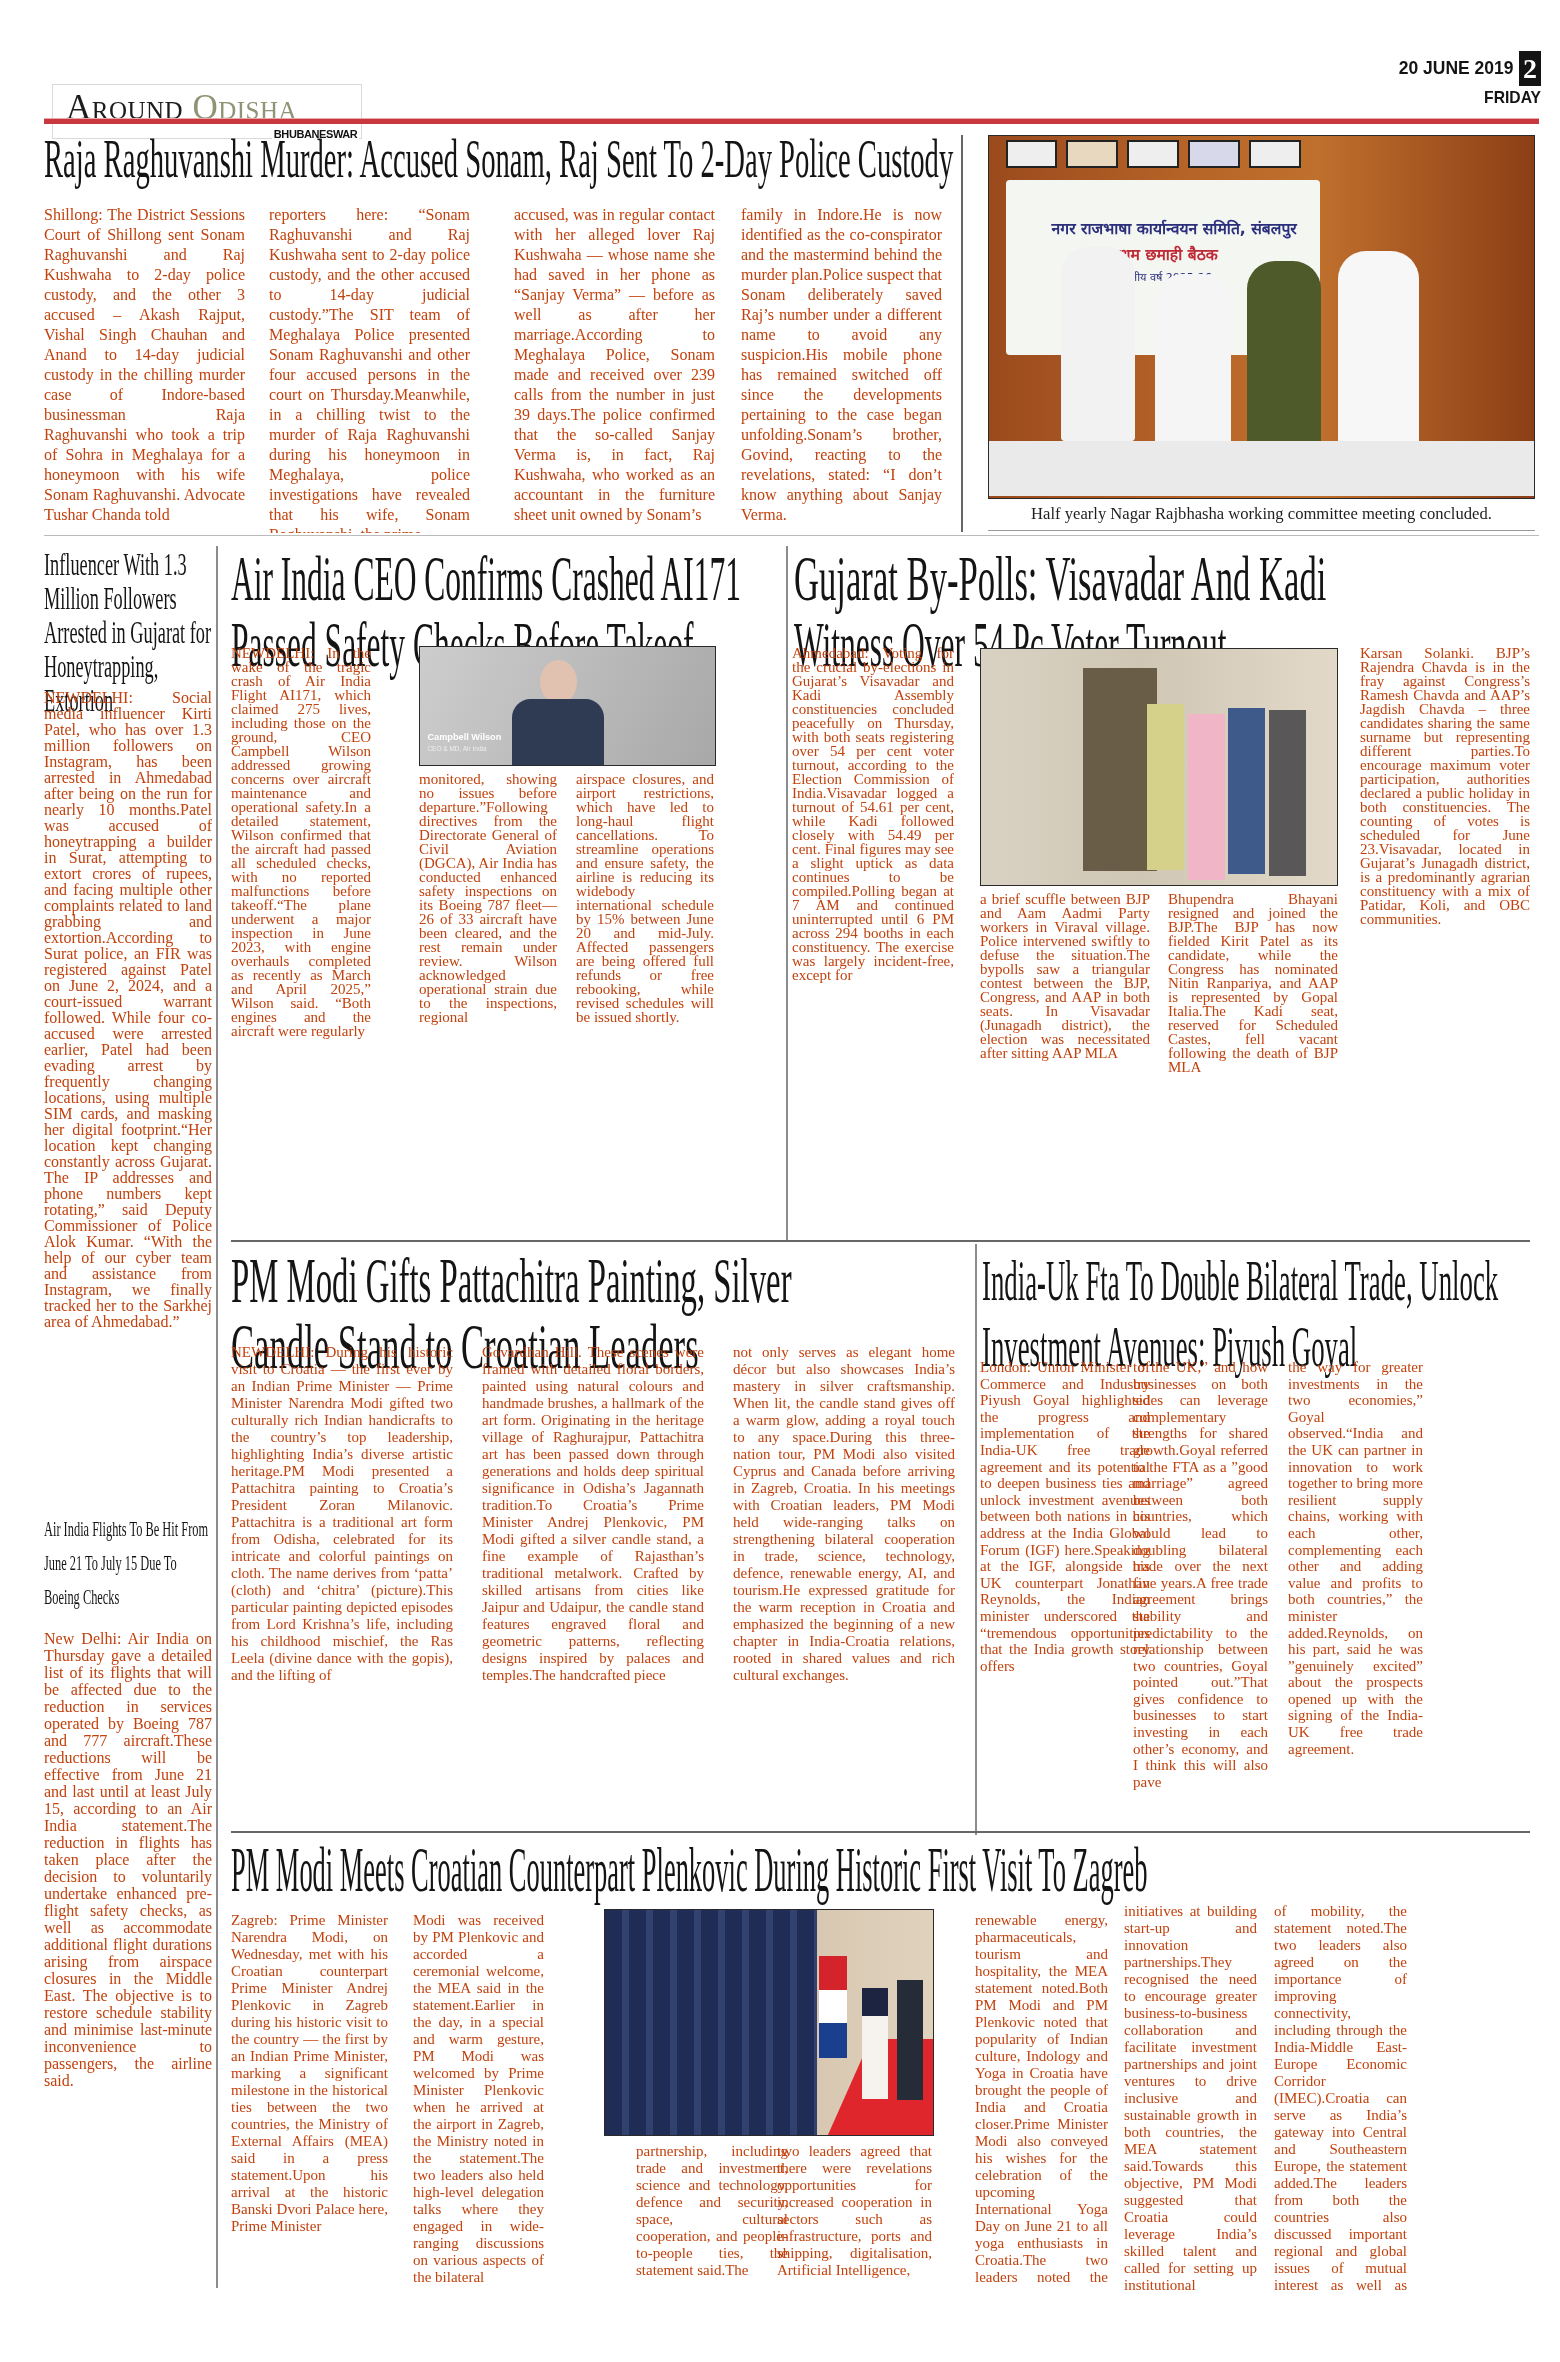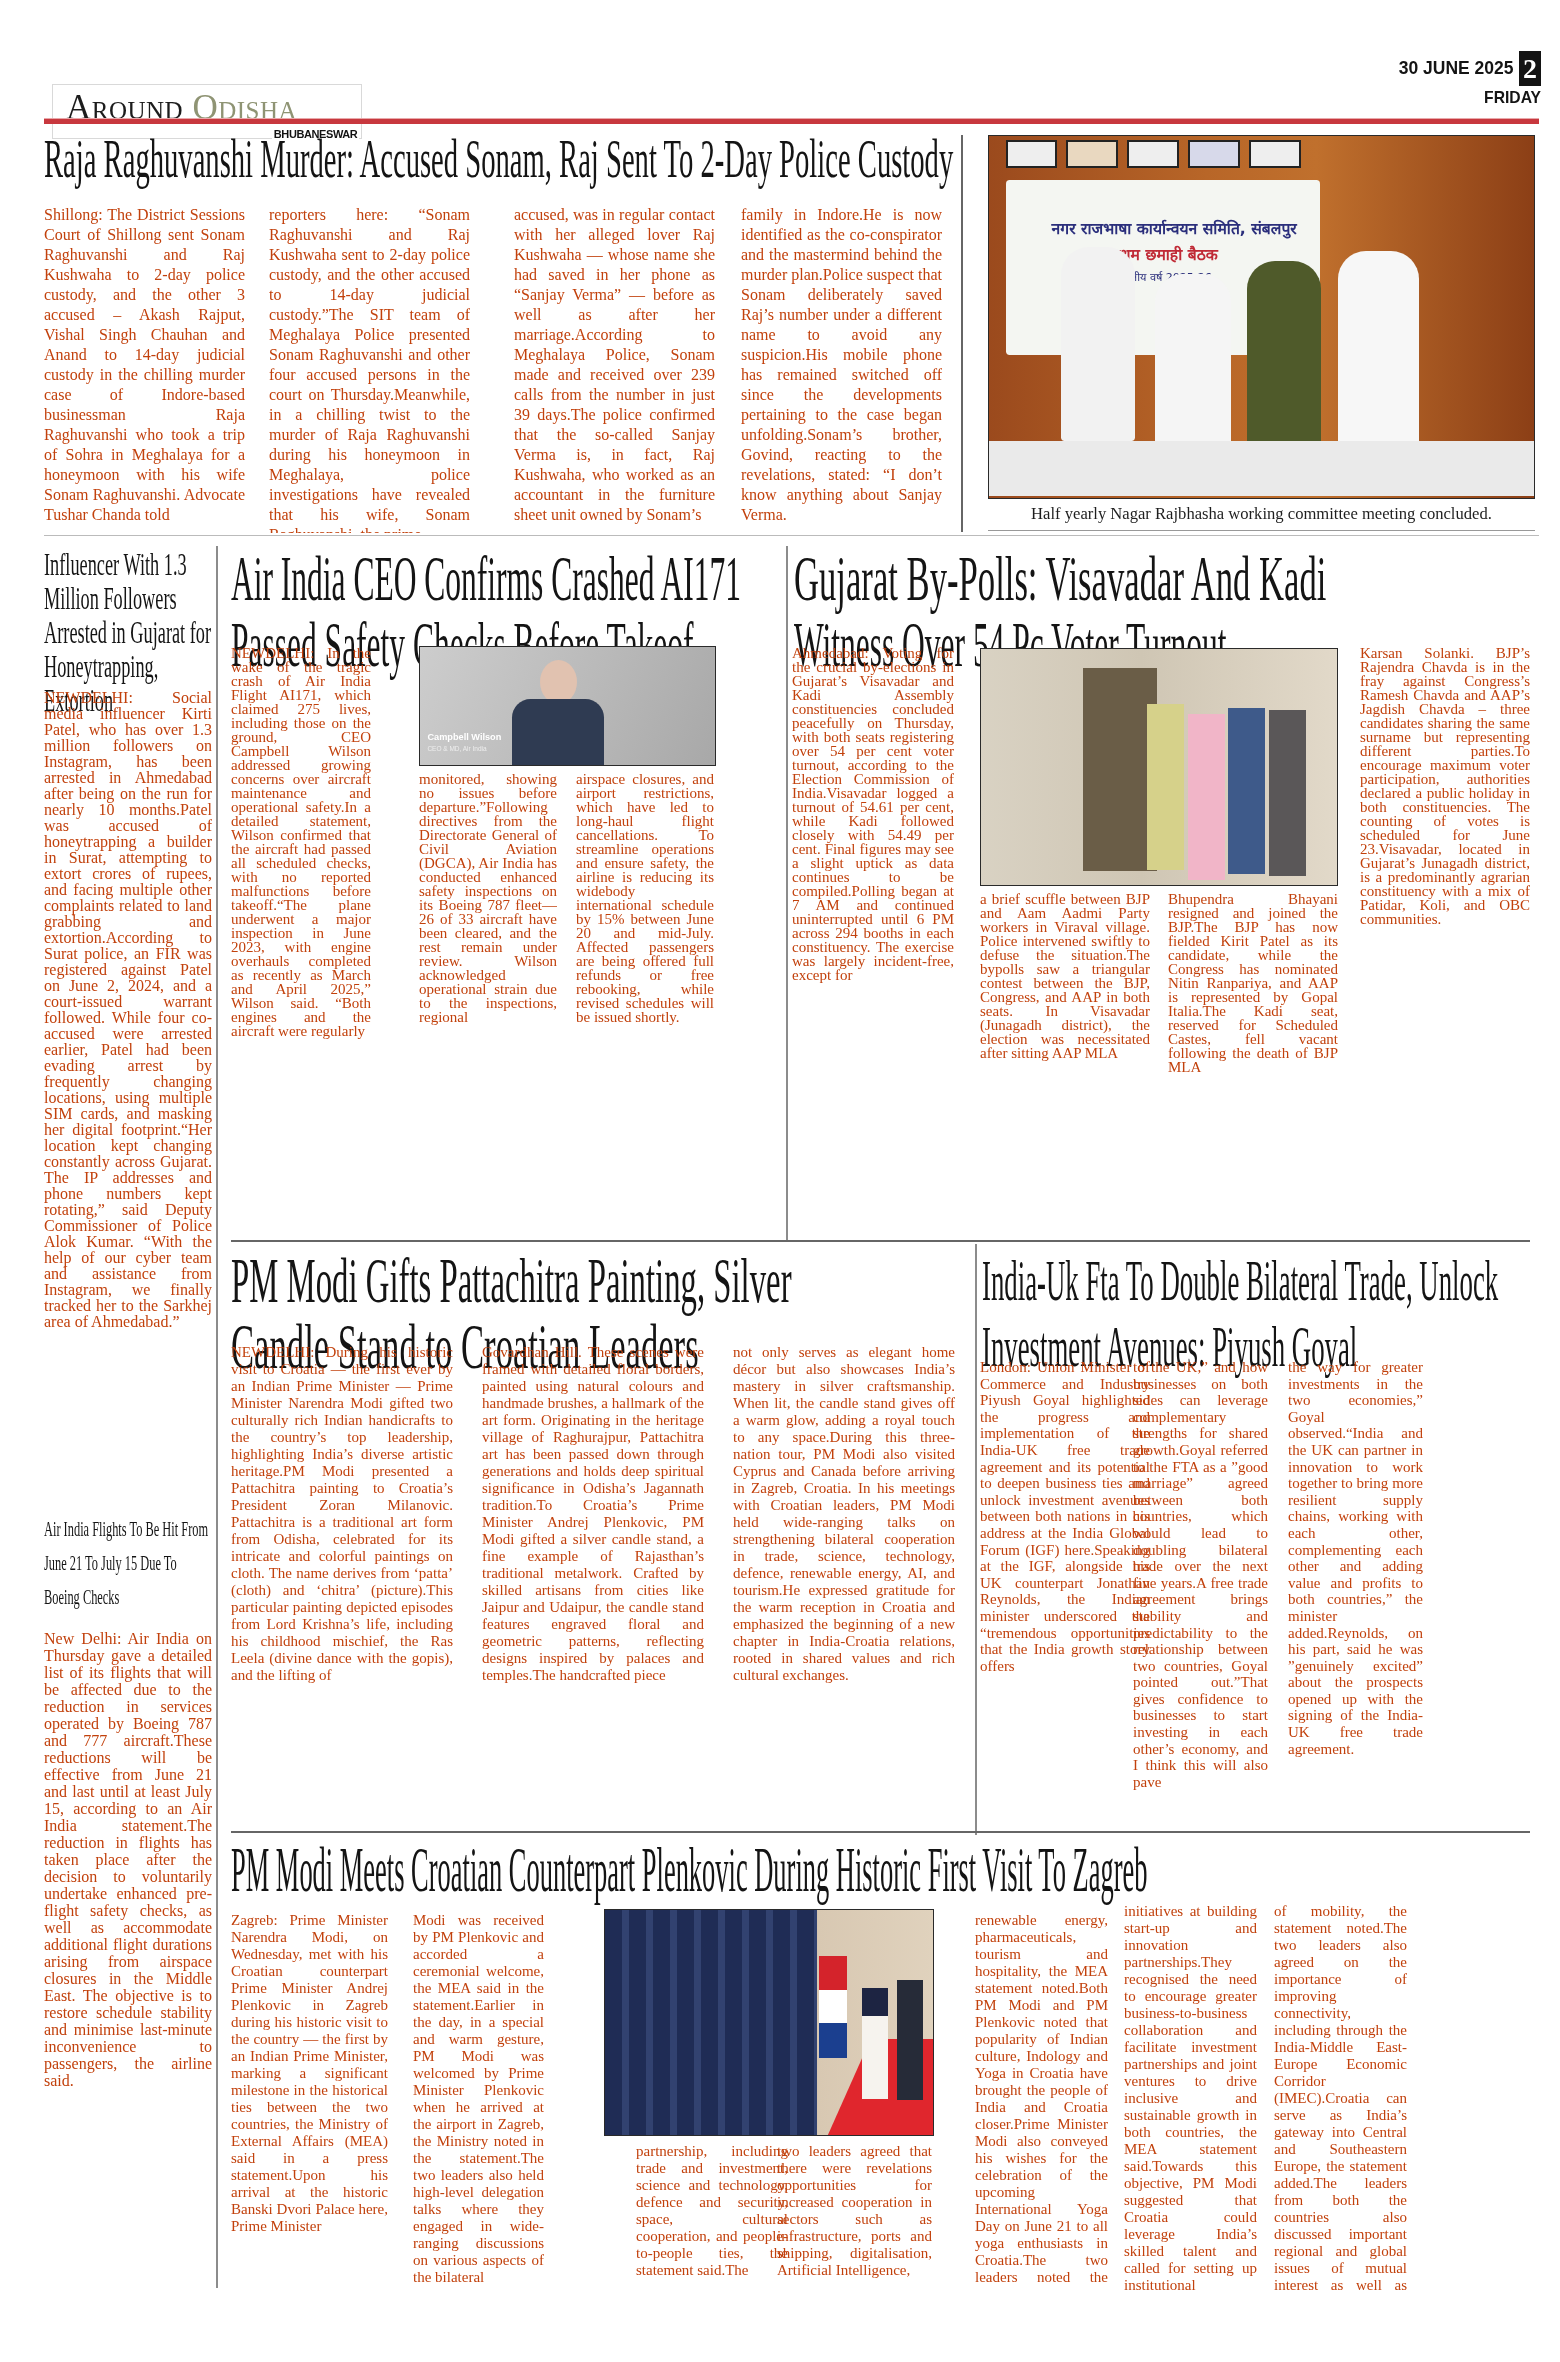--- a/index.html
+++ b/index.html
@@ -49,21 +49,21 @@
 <div class="abs logo-box">
   <div class="logo-main">
     <span class="logo-around">Around</span>
     <span class="logo-odisha">Odisha</span>
   </div>
   <div class="logo-city">BHUBANESWAR</div>
 </div>
 
 <div class="abs date-block">
   <div class="date-line">
-    <span>30 JUNE 2025</span>
+    <span>20 JUNE 2019</span>
     <span class="page-num">2</span>
   </div>
   <div class="day">FRIDAY</div>
 </div>
 
 <div class="abs red-rule"></div>
 
 <div class="abs headline" style="left:44px; top:131px; font-size:54px;">
   <span class="hl-condensed" style="transform:scaleX(0.53);">Raja Raghuvanshi Murder: Accused Sonam, Raj Sent To 2-Day Police Custody</span>
 </div>

